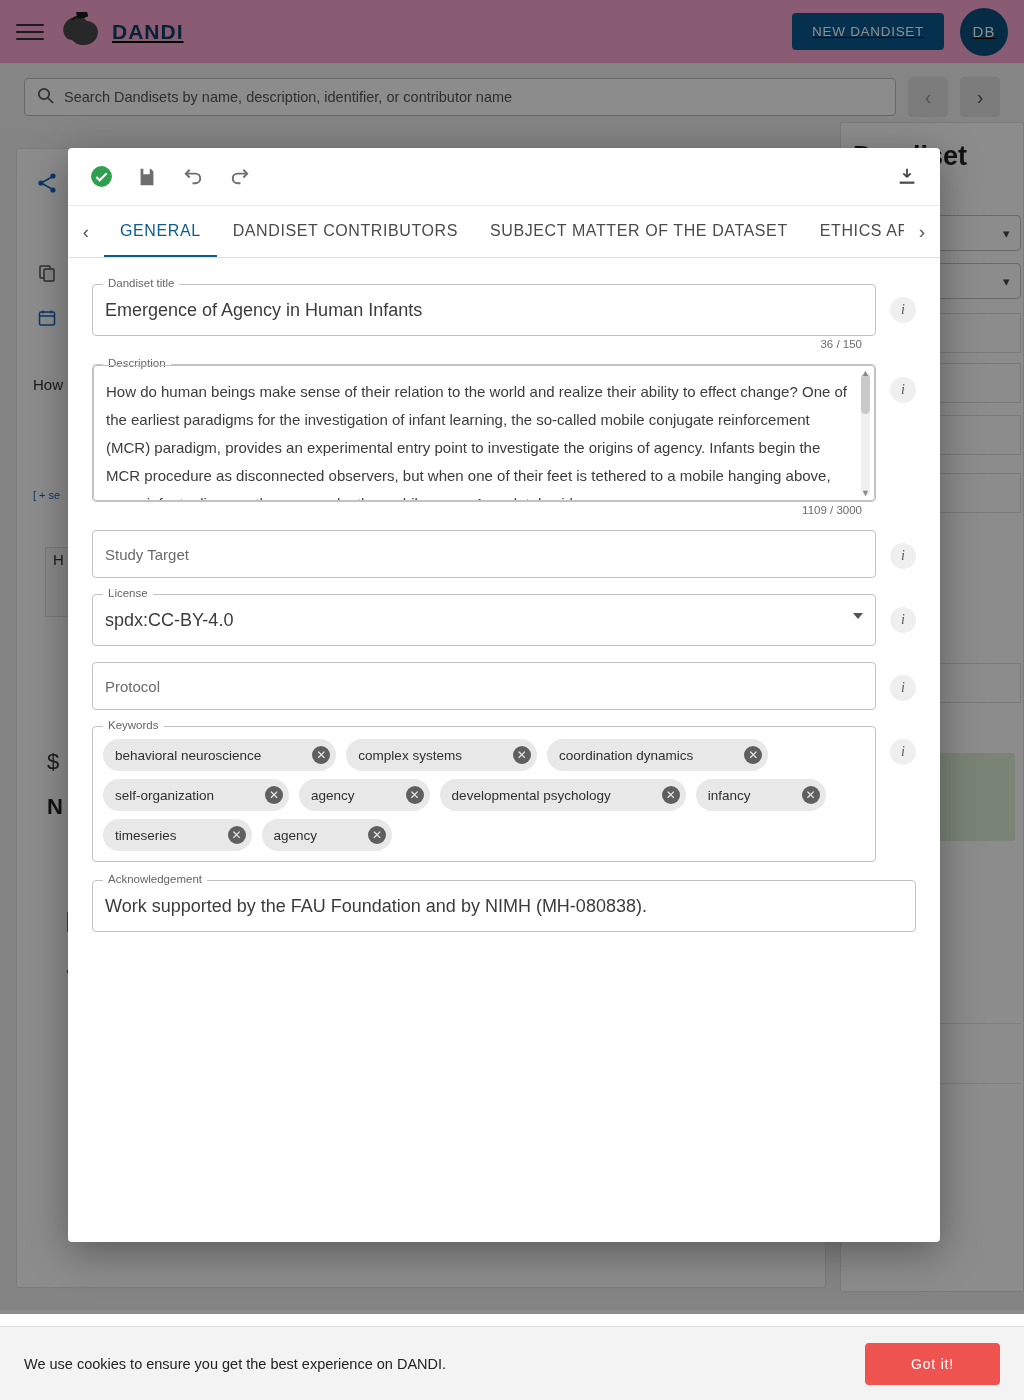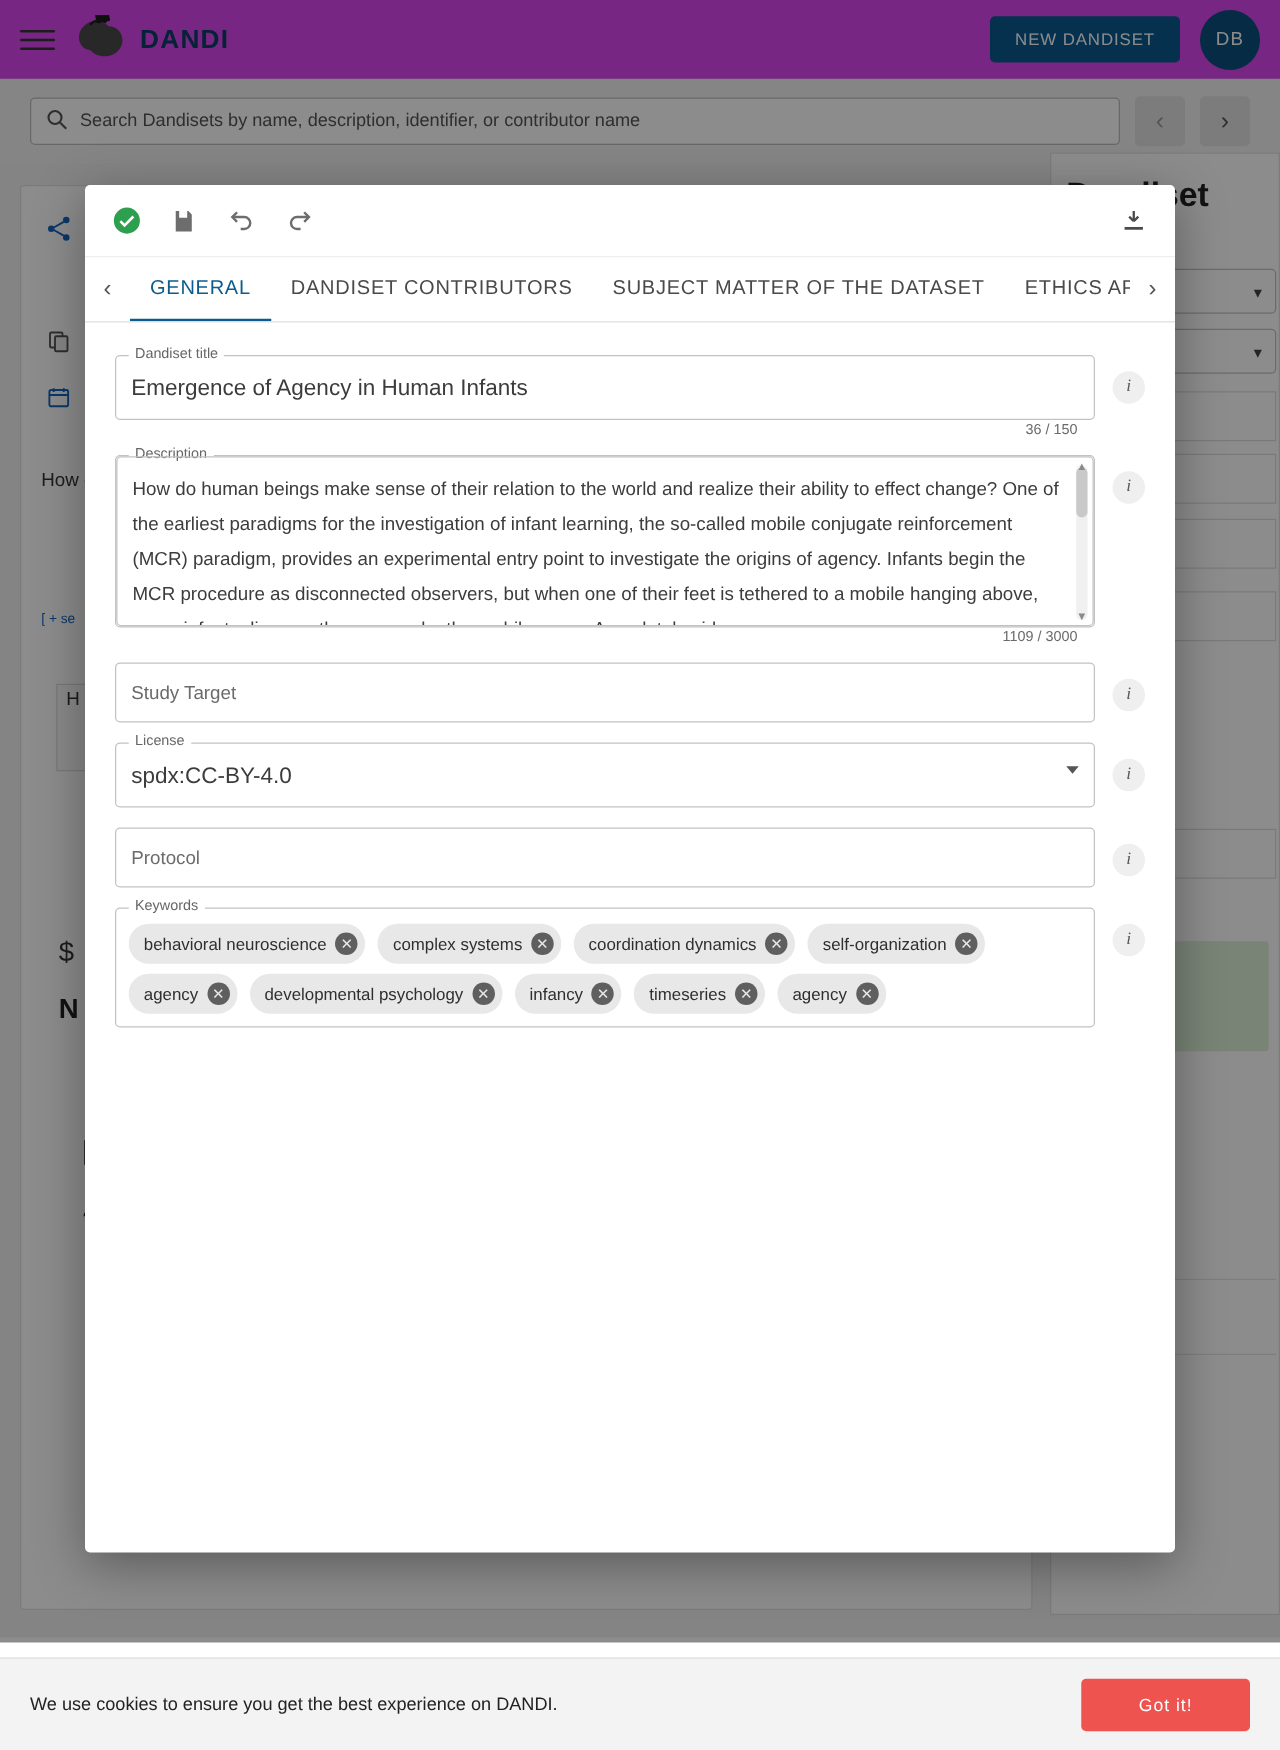--- a/index.html
+++ b/index.html
@@ -8,22 +8,23 @@
     width: 1024px; height: 1400px;
     font-family: "Liberation Sans", sans-serif;
     background: #ffffff;
     overflow: hidden;
   }
   .page { position: relative; width: 1024px; height: 1400px; overflow: hidden; background:#fff; }
 
   
   .appbar {
     position: absolute; top:0; left:0; width:1024px; height:64px;
-    background:#d946ef; display:flex; align-items:center; padding:0 16px;
+    background:#f9a8d4; display:flex; align-items:center; padding:0 16px;
     border-bottom:1px solid #eee;
+    text-decoration:underline;
   }
   .hamburger { width:28px; height:28px; display:flex; flex-direction:column; justify-content:center; gap:5px; margin-right:14px; cursor:pointer; }
   .hamburger span { display:block; height:2px; background:#333; border-radius:1px; }
   .logo-brain { width:44px; height:40px; position:relative; margin-right:10px; }
   .brand-title { font-size:21px; font-weight:bold; letter-spacing:1px; color:#0b3f63; }
   .appbar-spacer { flex:1; }
   .new-dandiset-btn {
     background:#0a5a8f; color:#fff; border:none; border-radius:4px;
     padding:11px 20px; font-size:13.5px; letter-spacing:.7px; font-weight:500; cursor:pointer;
   }
@@ -168,21 +169,21 @@
   }
   .desc-thumb { position:absolute; right:4px; top:8px; width:9px; height:40px; background:#c9c9c9; border-radius:5px; }
   .desc-arrow { position:absolute; right:3px; width:11px; text-align:center; font-size:9px; color:#8a8a8a; }
 
   .select-arrow { position:absolute; right:12px; top:18px; width:0;height:0;border-left:5px solid transparent;border-right:5px solid transparent;border-top:6px solid #555; }
 
   .chips-box { position:relative; border:1px solid #c2c2c2; border-radius:4px; padding:12px 10px 10px 10px; }
   .chips { display:flex; flex-wrap:wrap; gap:8px 10px; }
   .chip {
     display:inline-flex; align-items:center; height:32px; padding:0 6px 0 12px;
-    background:#e8e8e8; border-radius:16px; font-size:13.5px; color:#2f2f2f;
+    background:#e8e8e8; border-radius:16px; font-size:13.5px; color:#2f2f2f;gap:44px;
   }
   .chip-x {
     margin-left:7px; width:18px; height:18px; border-radius:50%; background:#5f5f5f; color:#e8e8e8;
     display:flex; align-items:center; justify-content:center; font-size:12px; line-height:1; cursor:pointer;
   }
 </style>
 </head>
 <body>
 
 <div class="page">
@@ -460,17 +461,23 @@
             <span class="chip">
                 <span>agency</span>
                 <span class="chip-x">✕</span>
               </span>
           </div>
         </div>
         <div class="info-btn">i</div>
       </div>
       <div style="height:18px;"></div>
 
+      <div class="field-row">
+        <div class="field-box" style="margin-right:0;">
+          <div class="legend">Acknowledgement</div>
+          <div class="field-value">Work supported by the FAU Foundation and by NIMH (MH-080838).</div>
+        </div>
+      </div>
 
     </div>
   </div>
 
 </div>
 
 </body></html>

